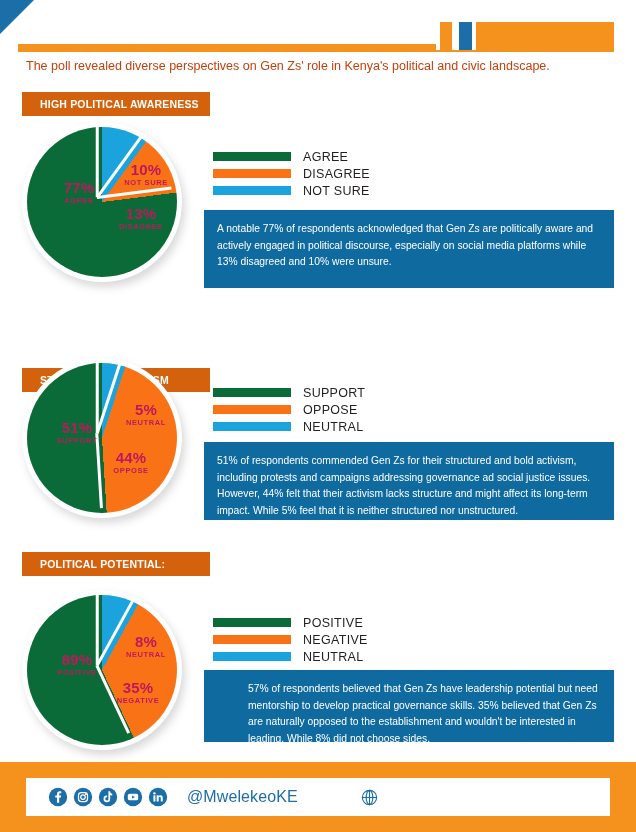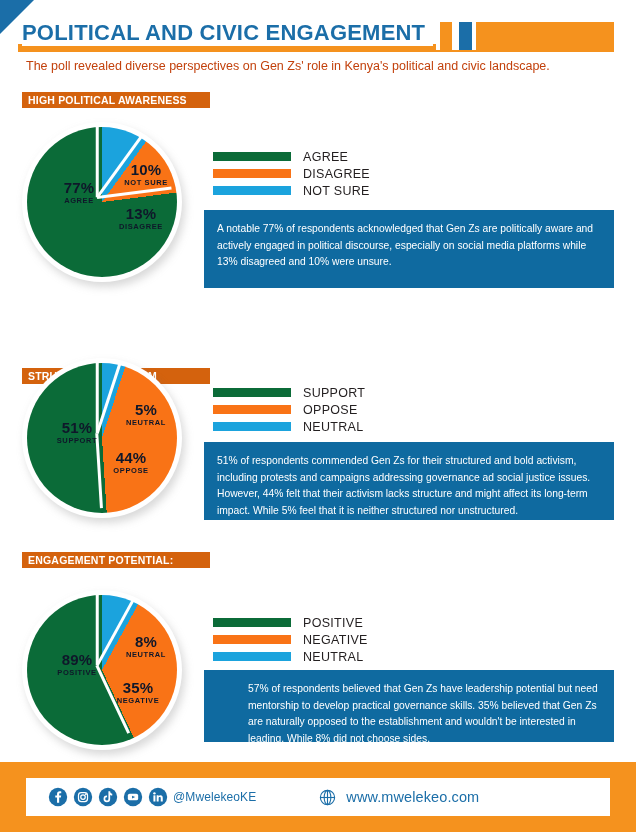--- a/index.html
+++ b/index.html
@@ -44,43 +44,43 @@
   }
 
   .subtitle{
     position:absolute;left:26px;top:59px;width:580px;
     font-size:12.5px;color:#c2410c;
   }
 
   
   .section{position:absolute;left:0;width:636px;}
   .sec-label{
-    position:absolute;left:22px;width:188px;height:16px;
+    position:absolute;left:22px;width:188px;height:24px;
     background:#d4620d;color:#ffffff;
     font-size:10.5px;font-weight:bold;letter-spacing:.2px;
-    display:flex;align-items:center;padding-left:6px;
+    display:flex;align-items:center;padding-left:18px;
     box-sizing:border-box;
   }
 
   
   .pie-wrap{position:absolute;}
   .pie-shadow{
     position:absolute;left:3px;top:5px;width:160px;height:160px;border-radius:50%;
     background:rgba(120,120,120,.28);filter:blur(4px);
   }
   .pie-ring{
     position:absolute;left:0;top:0;width:160px;height:160px;border-radius:50%;
     background:#ffffff;
   }
   .pie{
     position:absolute;left:5px;top:5px;width:150px;height:150px;border-radius:50%;
   }
   .slice-line{position:absolute;background:#fff;transform-origin:0 50%;height:2.5px;width:75px;left:75px;top:73.5px;z-index:3;}
 
-  .pie-label{position:absolute;text-align:center;color:#0f172a;z-index:4;line-height:1.05;}
+  .pie-label{position:absolute;text-align:center;color:#be185d;z-index:4;line-height:1.05;}
   .pie-label .pct{font-size:15px;font-weight:bold;display:block;letter-spacing:.2px;}
   .pie-label .nm{font-size:7.5px;font-weight:bold;letter-spacing:.6px;display:block;margin-top:1px;}
 
   
   .legend{position:absolute;}
   .legend-row{display:flex;align-items:center;height:17px;}
   .legend-sw{width:78px;height:9px;margin-right:12px;}
   .legend-tx{font-size:12.5px;color:#231f20;letter-spacing:.3px;}
 
   
@@ -91,38 +91,37 @@
   }
 
   
   .footer{position:absolute;left:0;top:762px;width:636px;height:70px;background:#f5921e;}
   .footer-inner{
     position:absolute;left:26px;top:16px;width:584px;height:38px;background:#ffffff;
     display:flex;align-items:center;
   }
   .soc{display:flex;align-items:center;margin-left:22px;}
   .soc svg{margin-right:5px;display:block;}
-  .handle{font-size:12px;color:#1b6ea8;letter-spacing:.1px;}
+  .handle{font-size:16px;color:#1b6ea8;margin-left:14px;letter-spacing:.1px;}
   .web{display:flex;align-items:center;margin-left:62px;}
   .web-tx{font-size:14.5px;color:#1b6ea8;margin-left:9px;letter-spacing:.1px;}
 </style>
 </head>
 <body>
 
 <div class="page">
 
   <div class="corner-tri"></div>
 
   <div class="header">
     <div class="header-strip"></div>
     <div class="accent-gap"></div>
     <div class="accent-orange"></div>
     <div class="accent-blue"></div>
     <div class="header-bar"></div>
-    <div class="title">POLITICAL AND CIVIC ENGAGEMENT</div>
   </div>
 
   <div class="subtitle">The poll revealed diverse perspectives on Gen Zs' role in Kenya's political and civic landscape.</div>
 
   <div class="section" style="top:92px;">
     <div class="sec-label" style="top:0;">HIGH POLITICAL AWARENESS</div>
 
     <div class="pie-wrap" style="left:22px;top:30px;width:166px;height:166px;">
       <div class="pie-shadow"></div>
       <div class="pie-ring"></div>
@@ -198,21 +197,21 @@
       <div class="legend-row">
         <span class="legend-sw" style="background:#1ba3dd;"></span>
         <span class="legend-tx">NEUTRAL</span>
       </div>
     </div>
 
     <div class="textbox" style="left:204px;top:122px;width:410px;height:78px;">51% of respondents commended Gen Zs for their structured and bold activism, including protests and campaigns addressing governance ad social justice issues. However, 44% felt that their activism lacks structure and might affect its long-term impact. While 5% feel that it is neither structured nor unstructured.</div>
   </div>
 
   <div class="section" style="top:552px;">
-    <div class="sec-label" style="top:0;">ENGAGEMENT POTENTIAL:</div>
+    <div class="sec-label" style="top:0;">POLITICAL POTENTIAL:</div>
 
     <div class="pie-wrap" style="left:22px;top:38px;width:166px;height:166px;">
       <div class="pie-shadow"></div>
       <div class="pie-ring"></div>
       <div class="pie" style="background:conic-gradient(from 0deg,#1ba3dd 0 28.8deg,#f97316 28.8deg 154.8deg,#0b6b38 154.8deg 360deg);"></div>
       <div class="slice-line" style="transform:rotate(-90deg);"></div>
       <div class="slice-line" style="transform:rotate(-61.2deg);"></div>
       <div class="slice-line" style="transform:rotate(64.8deg);"></div>
       <div class="pie-label" style="left:22px;top:62px;width:66px;">
         <span class="pct">89%</span>
@@ -276,18 +275,17 @@
         </svg>
       </div>
       <span class="handle">@MwelekeoKE</span>
       <div class="web">
         <svg width="19" height="19" viewBox="0 0 24 24">
           <circle cx="12" cy="12" r="9" fill="none" stroke="#1b6ea8" stroke-width="1.4"></circle>
           <ellipse cx="12" cy="12" rx="4.2" ry="9" fill="none" stroke="#1b6ea8" stroke-width="1.4"></ellipse>
           <line x1="3" y1="12" x2="21" y2="12" stroke="#1b6ea8" stroke-width="1.4"></line>
           <line x1="12" y1="3" x2="12" y2="21" stroke="#1b6ea8" stroke-width="1.4"></line>
         </svg>
-        <span class="web-tx">www.mwelekeo.com</span>
       </div>
     </div>
   </div>
 
 </div>
 
 </body></html>

